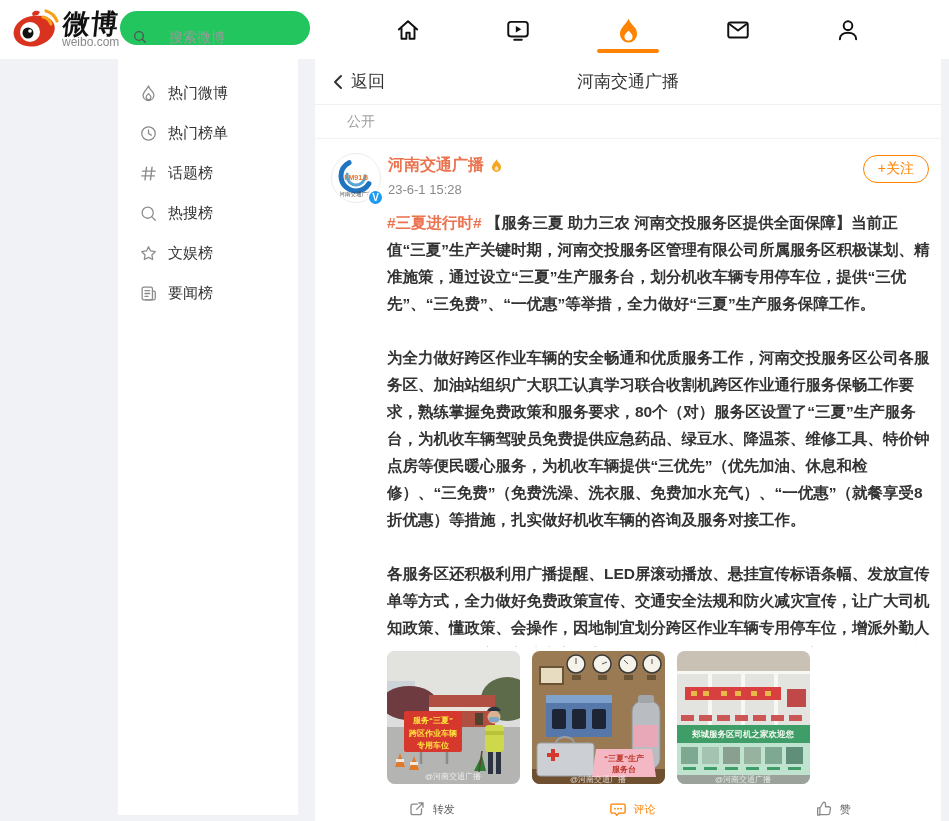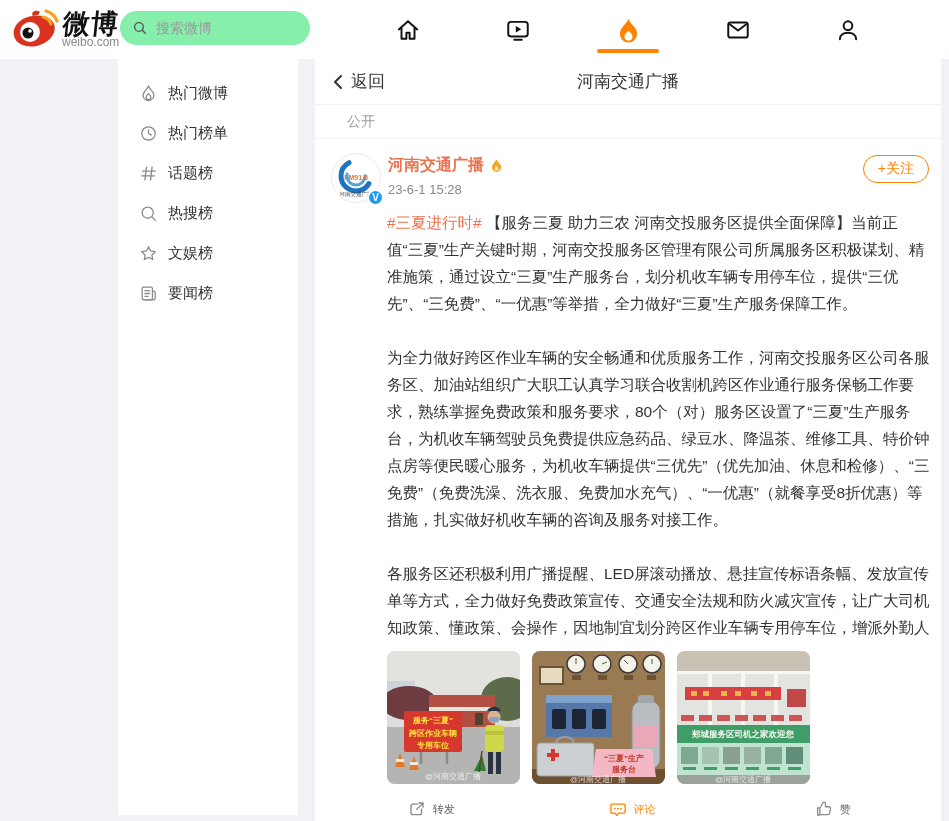--- a/index.html
+++ b/index.html
@@ -7,21 +7,21 @@
     font-family:"Liberation Sans","DejaVu Sans",sans-serif;
     background:#f0f2f5; color:#333; }
 
   
   .topbar { position:relative; width:949px; height:59px; background:#fff; }
   .logo { position:absolute; left:10px; top:7px; display:flex; align-items:center; cursor:pointer; }
   .logo-text { margin-left:2px; display:flex; flex-direction:column; align-items:flex-end; }
   .logo-brand { font-size:27px; font-weight:bold; color:#111; transform:skewX(-6deg); line-height:26px; letter-spacing:1px;}
   .logo-domain { font-size:12px; color:#8a8a8a; line-height:10px; }
   .searchbox { position:absolute; left:120px; top:11px; width:190px; height:34px;
-    background:#86efac; border-radius:17px; display:flex; align-items:center; padding-left:12px; }
+    background:#22c55e; border-radius:17px; display:flex; align-items:flex-end; padding-left:12px;gap:13px; }
   .searchbox svg { flex:0 0 auto; }
   .searchbox input { border:none; outline:none; background:transparent; font-size:14px;
     color:#333; margin-left:8px; width:130px; font-family:inherit; }
   .searchbox input::placeholder { color:#9a9a9a; }
   .nav-item { position:absolute; top:15px; width:30px; height:30px; display:flex;
     align-items:center; justify-content:center; cursor:pointer; }
   .nav-underline { position:absolute; left:597px; top:49px; width:62px; height:4px;
     background:#ff8200; border-radius:2px; }
 
   
@@ -55,21 +55,21 @@
   .head-info { margin-left:7px; padding-top:2px; }
   .author-line { display:flex; align-items:center; }
   .author-name { font-size:16px; font-weight:bold; color:#eb7350; cursor:pointer; }
   .vip-badge { margin-left:5px; display:flex; }
   .post-time { font-size:13px; color:#8a8a8a; margin-top:6px; }
   .follow-btn { position:absolute; right:4px; top:2px; height:28px; padding:0 14px;
     border:1px solid #ff8200; border-radius:15px; background:#fff; color:#ff8200;
     font-size:14px; cursor:pointer; display:flex; align-items:center; font-family:inherit; }
 
   .post-text { margin-left:56px; margin-top:6px; width:546px; height:438px; overflow:hidden;
-    font-size:15.5px; line-height:27px; color:#333; }
+    font-size:15.5px; line-height:27px; color:#333;font-weight:bold; }
   .post-text p { margin-bottom:27px; }
   .post-text p:last-child { margin-bottom:0; }
   .hashtag { color:#eb7350; cursor:pointer; }
 
   .pic-row { margin-left:56px; margin-top:4px; display:flex; gap:12px; }
   .pic { width:133px; height:133px; border-radius:8px; overflow:hidden; background:#ddd;
     cursor:pointer; flex:0 0 auto; }
 
   .action-bar { display:flex; margin-top:9px; height:32px; align-items:center; }
   .action { flex:1; display:flex; align-items:center; justify-content:center; gap:7px;

